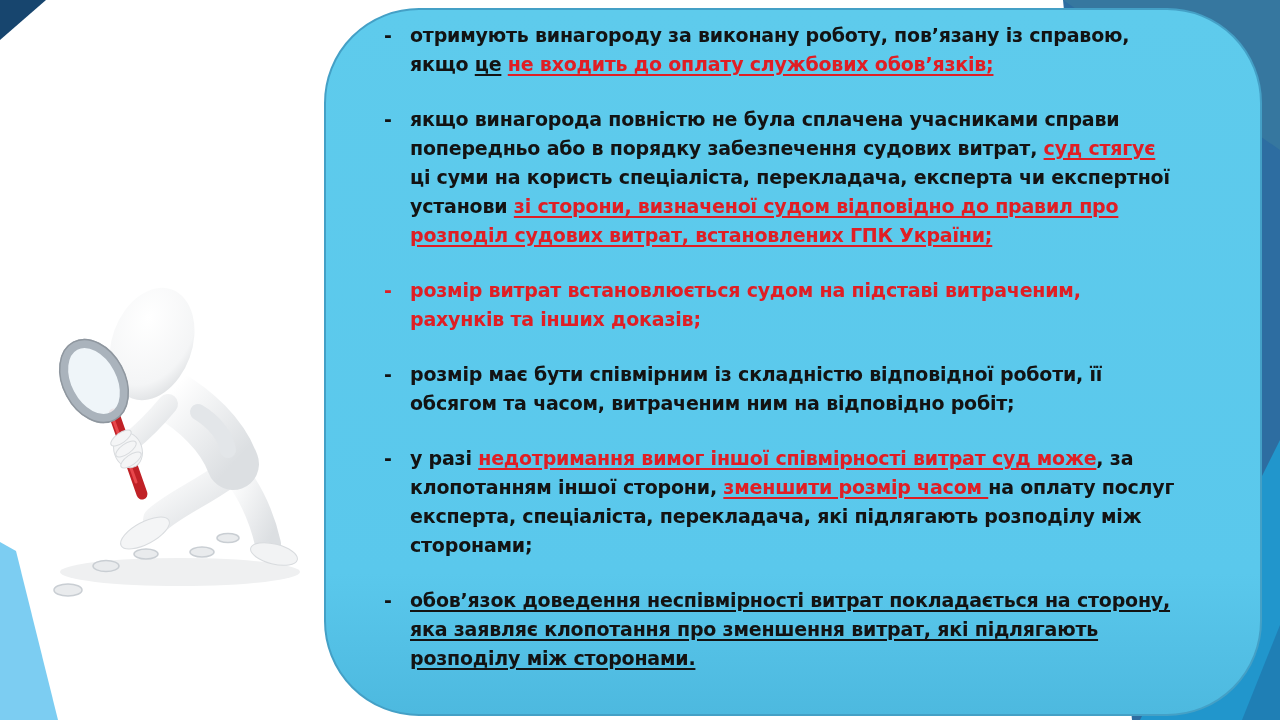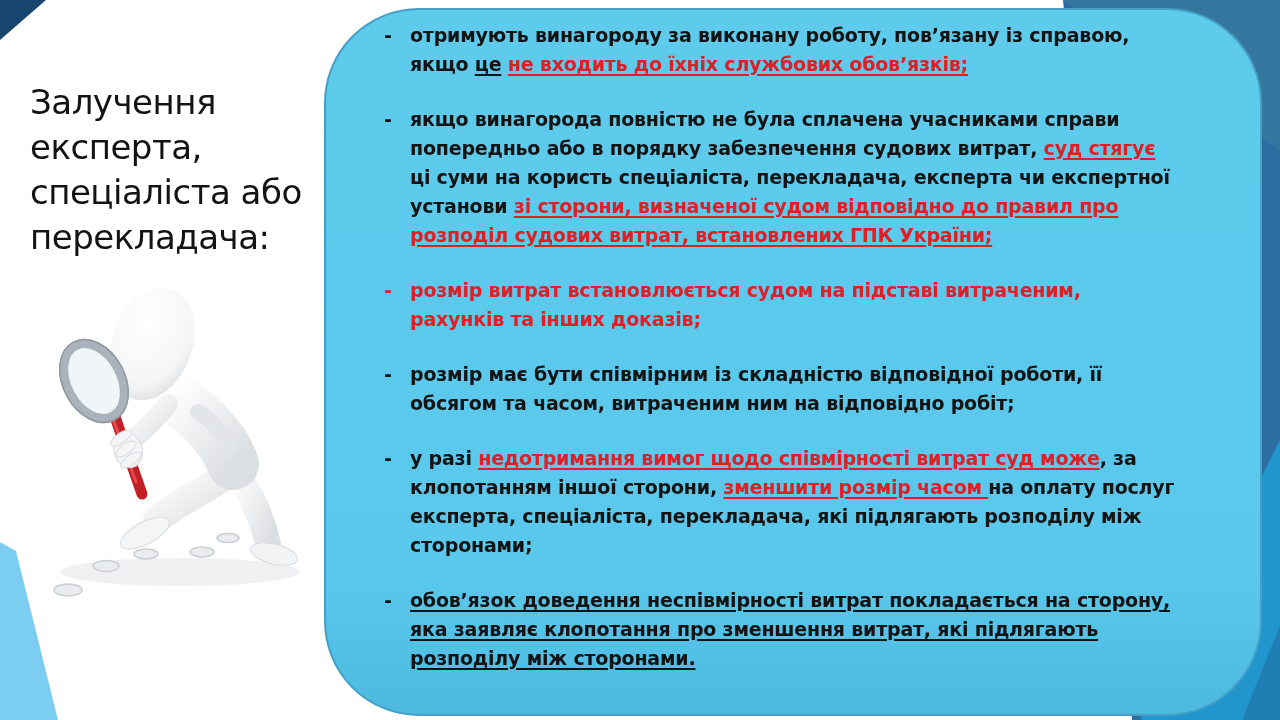--- a/index.html
+++ b/index.html
@@ -38,24 +38,20 @@
 
   <svg class="bg" viewBox="0 0 1280 720" preserveAspectRatio="none" aria-hidden="true">
     <polygon points="1063,0 1280,0 1280,720 1132,720" fill="var(--bg-right)"></polygon>
     <polygon points="1063,0 1280,0 1280,150" fill="var(--bg-right-light)"></polygon>
     <polygon points="1140,720 1280,440 1280,720" fill="var(--bg-teal)"></polygon>
     <polygon points="1242,720 1280,625 1280,720" fill="var(--bg-teal-dark)"></polygon>
     <polygon points="0,0 46,0 0,40" fill="var(--navy)"></polygon>
     <polygon points="0,542 16,551 58,720 0,720" fill="var(--bg-left-band)"></polygon>
   </svg>
 
-  <h1 class="title">Залучення
-експерта,
-спеціаліста або
-перекладача:</h1>
 
   <svg class="figure" viewBox="0 0 280 330" aria-hidden="true">
     <defs>
       <radialGradient id="gHead" cx="35%" cy="30%" r="85%">
         <stop offset="0%" stop-color="#ffffff"></stop>
         <stop offset="70%" stop-color="#f4f5f6"></stop>
         <stop offset="100%" stop-color="#d5d8db"></stop>
       </radialGradient>
       <linearGradient id="gLimb" x1="0" y1="0" x2="1" y2="1">
         <stop offset="0%" stop-color="#ffffff"></stop>
@@ -92,37 +88,37 @@
       <ellipse cx="96" cy="167" rx="12" ry="5" transform="rotate(-35 96 167)"></ellipse>
       <ellipse cx="101" cy="178" rx="12" ry="5" transform="rotate(-35 101 178)"></ellipse>
     </g>
   </svg>
 
   <div class="panel"></div>
 
   <div class="bullets">
       <div class="bullet">
         <span class="dash">-</span>
-        <span class="txt"><span class="seg-b">отримують винагороду за виконану роботу, пов’язану із справою, якщо </span><span class="seg-bu">це</span><span class="seg-b"> </span><span class="seg-ru">не входить до їхніх службових обов’язків;</span></span>
+        <span class="txt"><span class="seg-b">отримують винагороду за виконану роботу, пов’язану із справою, якщо </span><span class="seg-bu">це</span><span class="seg-b"> </span><span class="seg-ru">не входить до оплату службових обов’язків;</span></span>
       </div>
       <div class="bullet">
         <span class="dash">-</span>
         <span class="txt"><span class="seg-b">якщо  винагорода повністю не була сплачена учасниками справи попередньо або в порядку забезпечення судових витрат, </span><span class="seg-ru">суд стягує</span><span class="seg-b"> ці суми на користь спеціаліста, перекладача, експерта чи експертної установи </span><span class="seg-ru">зі сторони, визначеної судом відповідно до правил про розподіл судових витрат, встановлених ГПК України;</span></span>
       </div>
       <div class="bullet">
         <span class="dash seg-r">-</span>
         <span class="txt"><span class="seg-r">розмір витрат встановлюється судом на підставі витраченим, рахунків та інших доказів;</span></span>
       </div>
       <div class="bullet">
         <span class="dash">-</span>
         <span class="txt"><span class="seg-b">розмір має бути співмірним із складністю відповідної роботи, її обсягом та часом, витраченим ним на відповідно робіт;</span></span>
       </div>
       <div class="bullet">
         <span class="dash">-</span>
-        <span class="txt"><span class="seg-b">у разі </span><span class="seg-ru">недотримання вимог щодо співмірності витрат суд може</span><span class="seg-b">, за клопотанням іншої сторони, </span><span class="seg-ru">зменшити розмір часом </span><span class="seg-b">на оплату послуг експерта, спеціаліста, перекладача,  які підлягають розподілу між сторонами;</span></span>
+        <span class="txt"><span class="seg-b">у разі </span><span class="seg-ru">недотримання вимог іншої співмірності витрат суд може</span><span class="seg-b">, за клопотанням іншої сторони, </span><span class="seg-ru">зменшити розмір часом </span><span class="seg-b">на оплату послуг експерта, спеціаліста, перекладача,  які підлягають розподілу між сторонами;</span></span>
       </div>
       <div class="bullet">
         <span class="dash">-</span>
         <span class="txt"><span class="seg-bu">обов’язок доведення неспівмірності витрат покладається на сторону, яка заявляє клопотання про зменшення витрат, які підлягають розподілу між сторонами.</span></span>
       </div>
     </div>
 
 </div>
 
 </body></html>

